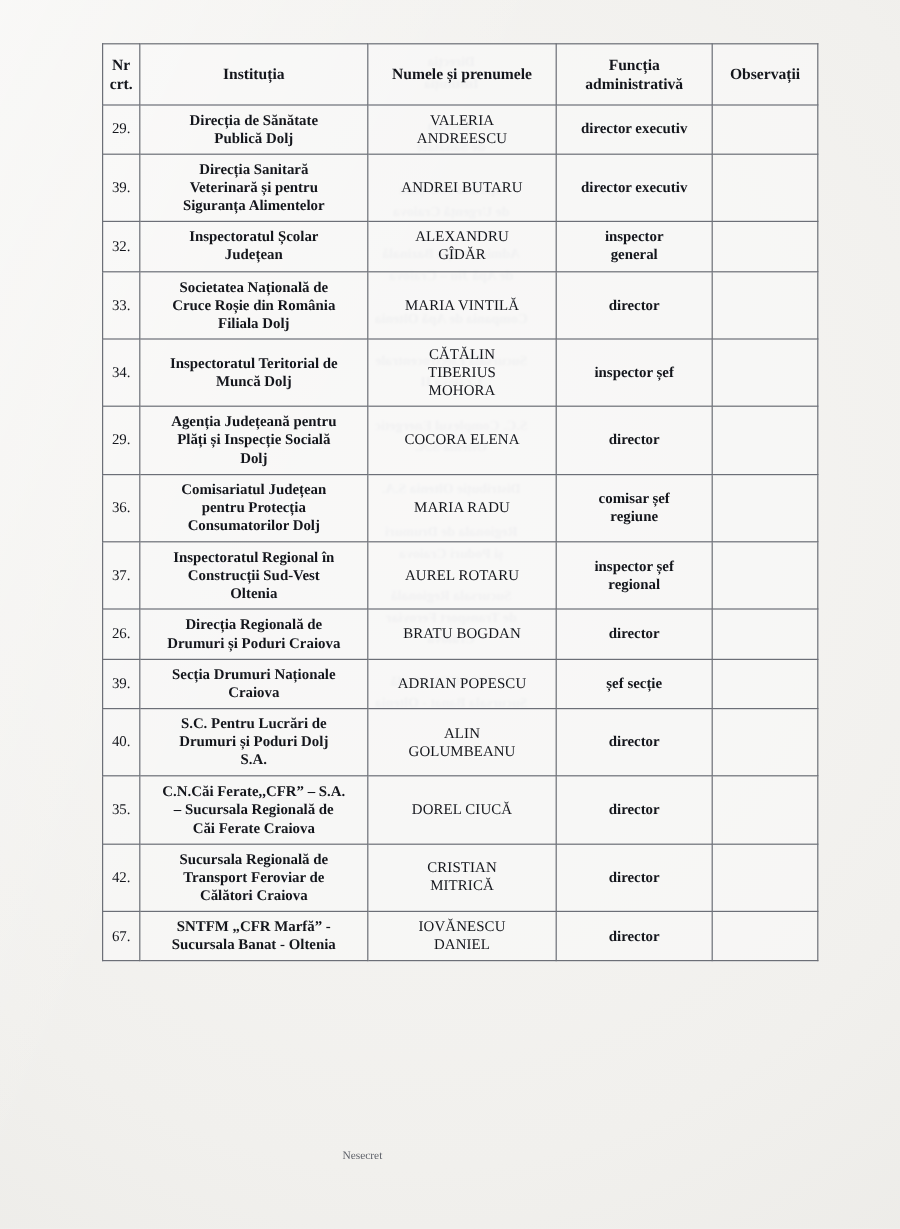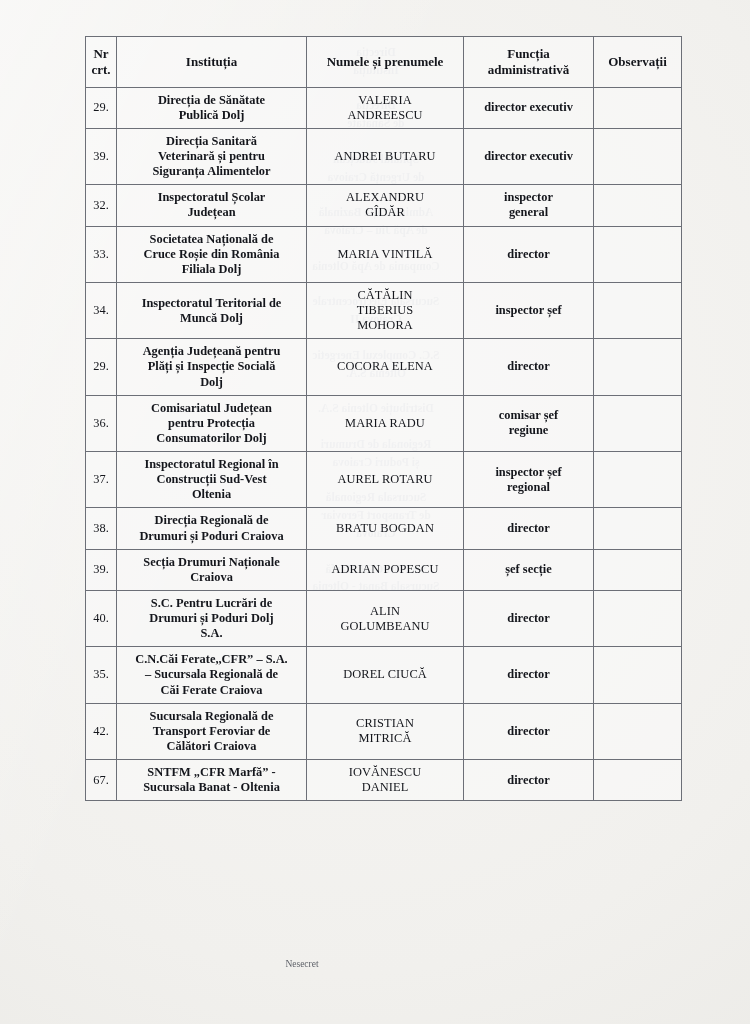--- a/index.html
+++ b/index.html
@@ -203,21 +203,21 @@
           <td class="obs"></td>
         </tr>
         <tr>
           <td class="nr">37.</td>
           <td class="inst"><span>Inspectoratul Regional în<br>Construcții Sud-Vest<br>Oltenia</span></td>
           <td class="name">AUREL ROTARU</td>
           <td class="func">inspector șef<br>regional</td>
           <td class="obs"></td>
         </tr>
         <tr>
-          <td class="nr">38.</td>
+          <td class="nr">26.</td>
           <td class="inst"><span>Direcția Regională de<br>Drumuri și Poduri Craiova</span></td>
           <td class="name">BRATU BOGDAN</td>
           <td class="func">director</td>
           <td class="obs"></td>
         </tr>
         <tr>
           <td class="nr">39.</td>
           <td class="inst"><span>Secția Drumuri  Naționale<br>Craiova</span></td>
           <td class="name">ADRIAN POPESCU</td>
           <td class="func">șef secție</td>

